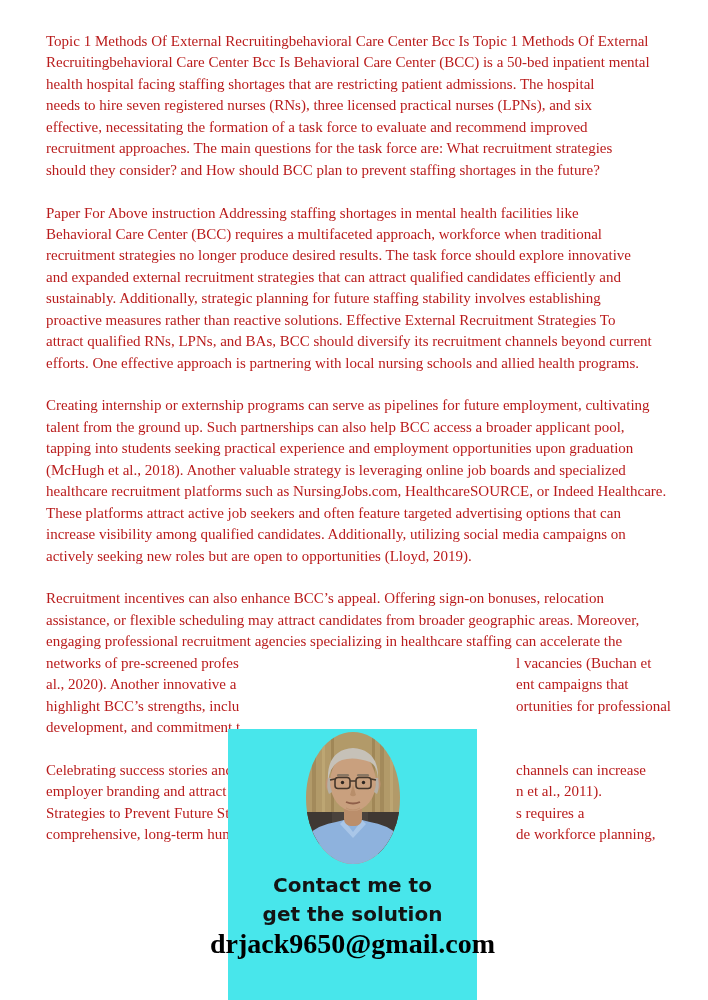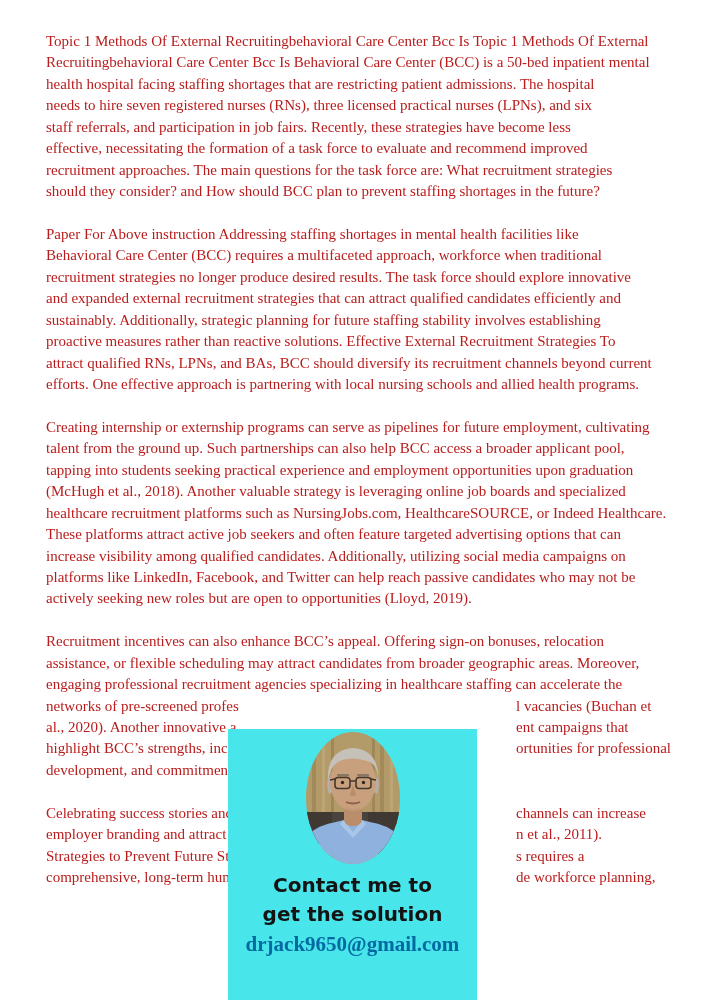--- a/index.html
+++ b/index.html
@@ -22,33 +22,32 @@
     z-index:5;display:flex;flex-direction:column;align-items:center;
   }
   .photo{margin-top:3px;width:94px;height:132px;}
   .overlay-heading{
     margin-top:7px;text-align:center;
     font-family:"DejaVu Sans", sans-serif;font-weight:bold;
     font-size:20px;line-height:29px;color:#141414;
   }
   .overlay-email{
     margin-top:2px;font-family:"Liberation Serif", serif;
-    font-weight:bold;font-size:21px;line-height:26px;color:#0369a1;
+    font-weight:bold;font-size:28px;line-height:26px;color:#000000;
   }
 </style>
 </head>
 <body>
 
 <div class="text-block">
   <div class="paragraph">
       <div class="line">Topic 1 Methods Of External Recruitingbehavioral Care Center Bcc Is Topic 1 Methods Of External</div>
       <div class="line">Recruitingbehavioral Care Center Bcc Is Behavioral Care Center (BCC) is a 50-bed inpatient mental</div>
       <div class="line">health hospital facing staffing shortages that are restricting patient admissions. The hospital</div>
       <div class="line">needs to hire seven registered nurses (RNs), three licensed practical nurses (LPNs), and six</div>
-      <div class="line">staff referrals, and participation in job fairs. Recently, these strategies have become less</div>
       <div class="line">effective, necessitating the formation of a task force to evaluate and recommend improved</div>
       <div class="line">recruitment approaches. The main questions for the task force are: What recruitment strategies</div>
       <div class="line">should they consider? and How should BCC plan to prevent staffing shortages in the future?</div>
     </div>
   <div class="paragraph">
       <div class="line">Paper For Above instruction Addressing staffing shortages in mental health facilities like</div>
       <div class="line">Behavioral Care Center (BCC) requires a multifaceted approach, workforce when traditional</div>
       <div class="line">recruitment strategies no longer produce desired results. The task force should explore innovative</div>
       <div class="line">and expanded external recruitment strategies that can attract qualified candidates efficiently and</div>
       <div class="line">sustainably. Additionally, strategic planning for future staffing stability involves establishing</div>
@@ -57,21 +56,20 @@
       <div class="line">efforts. One effective approach is partnering with local nursing schools and allied health programs.</div>
     </div>
   <div class="paragraph">
       <div class="line">Creating internship or externship programs can serve as pipelines for future employment, cultivating</div>
       <div class="line">talent from the ground up. Such partnerships can also help BCC access a broader applicant pool,</div>
       <div class="line">tapping into students seeking practical experience and employment opportunities upon graduation</div>
       <div class="line">(McHugh et al., 2018). Another valuable strategy is leveraging online job boards and specialized</div>
       <div class="line">healthcare recruitment platforms such as NursingJobs.com, HealthcareSOURCE, or Indeed Healthcare.</div>
       <div class="line">These platforms attract active job seekers and often feature targeted advertising options that can</div>
       <div class="line">increase visibility among qualified candidates. Additionally, utilizing social media campaigns on</div>
-      <div class="line">platforms like LinkedIn, Facebook, and Twitter can help reach passive candidates who may not be</div>
       <div class="line">actively seeking new roles but are open to opportunities (Lloyd, 2019).</div>
     </div>
   <div class="paragraph">
       <div class="line">Recruitment incentives can also enhance BCC’s appeal. Offering sign-on bonuses, relocation</div>
       <div class="line">assistance, or flexible scheduling may attract candidates from broader geographic areas. Moreover,</div>
       <div class="line">engaging professional recruitment agencies specializing in healthcare staffing can accelerate the</div>
       <div class="line"><span class="seg-left">networks of pre-screened profes</span><span class="seg-right">l vacancies (Buchan et</span></div>
       <div class="line"><span class="seg-left">al., 2020). Another innovative a</span><span class="seg-right">ent campaigns that</span></div>
       <div class="line"><span class="seg-left">highlight BCC’s strengths, inclu</span><span class="seg-right">ortunities for professional</span></div>
       <div class="line"><span class="seg-left">development, and commitment t</span><span class="seg-right"></span></div>

